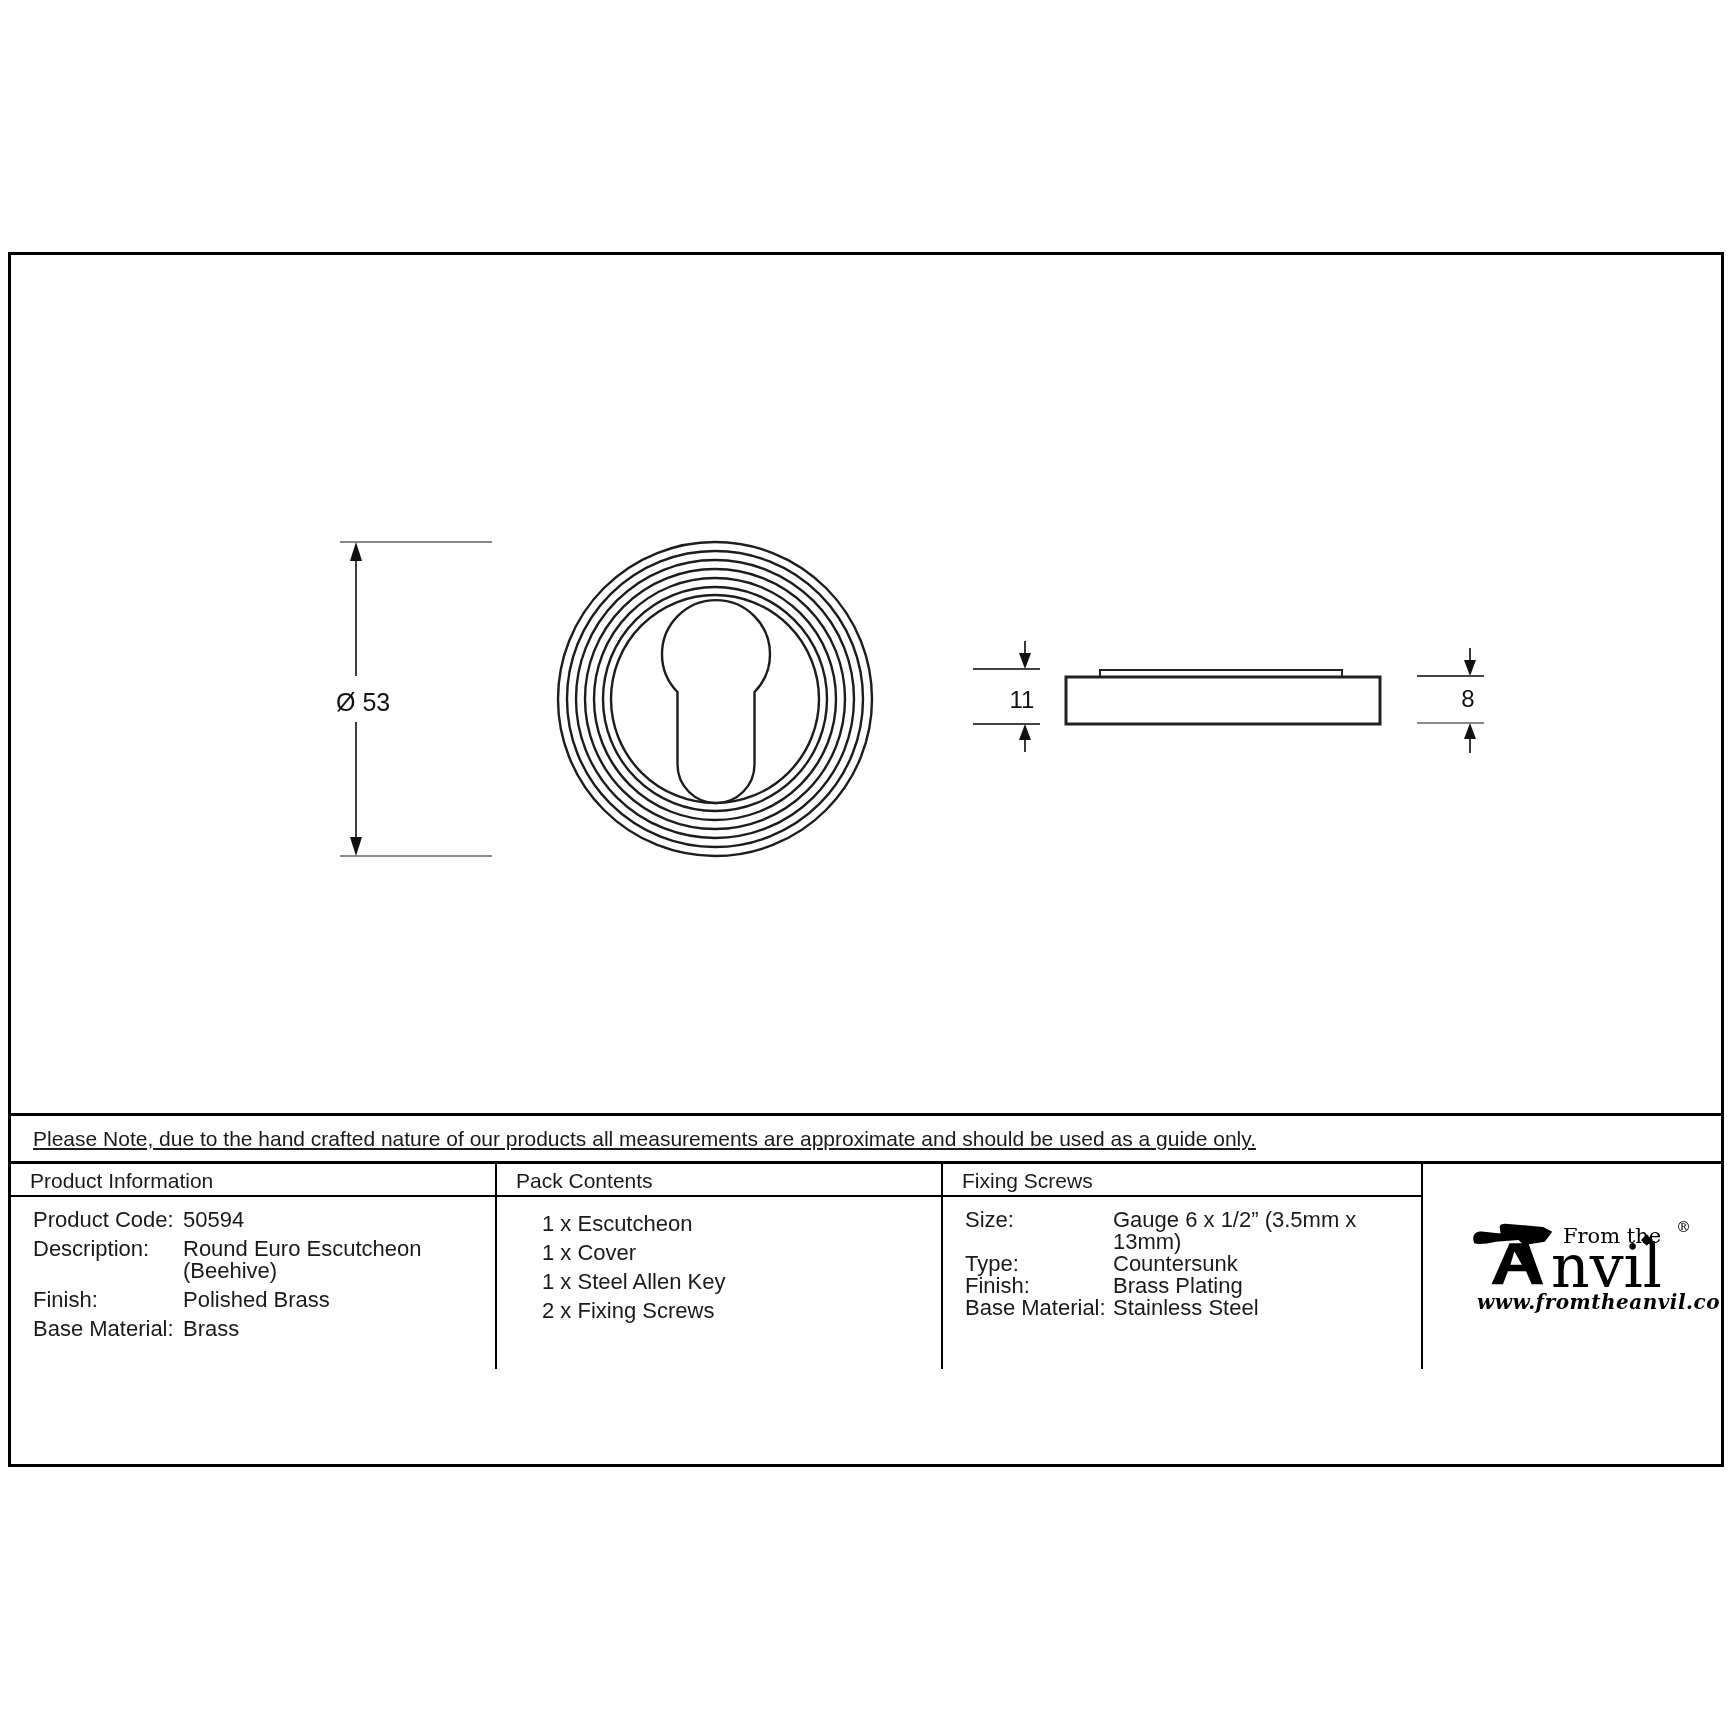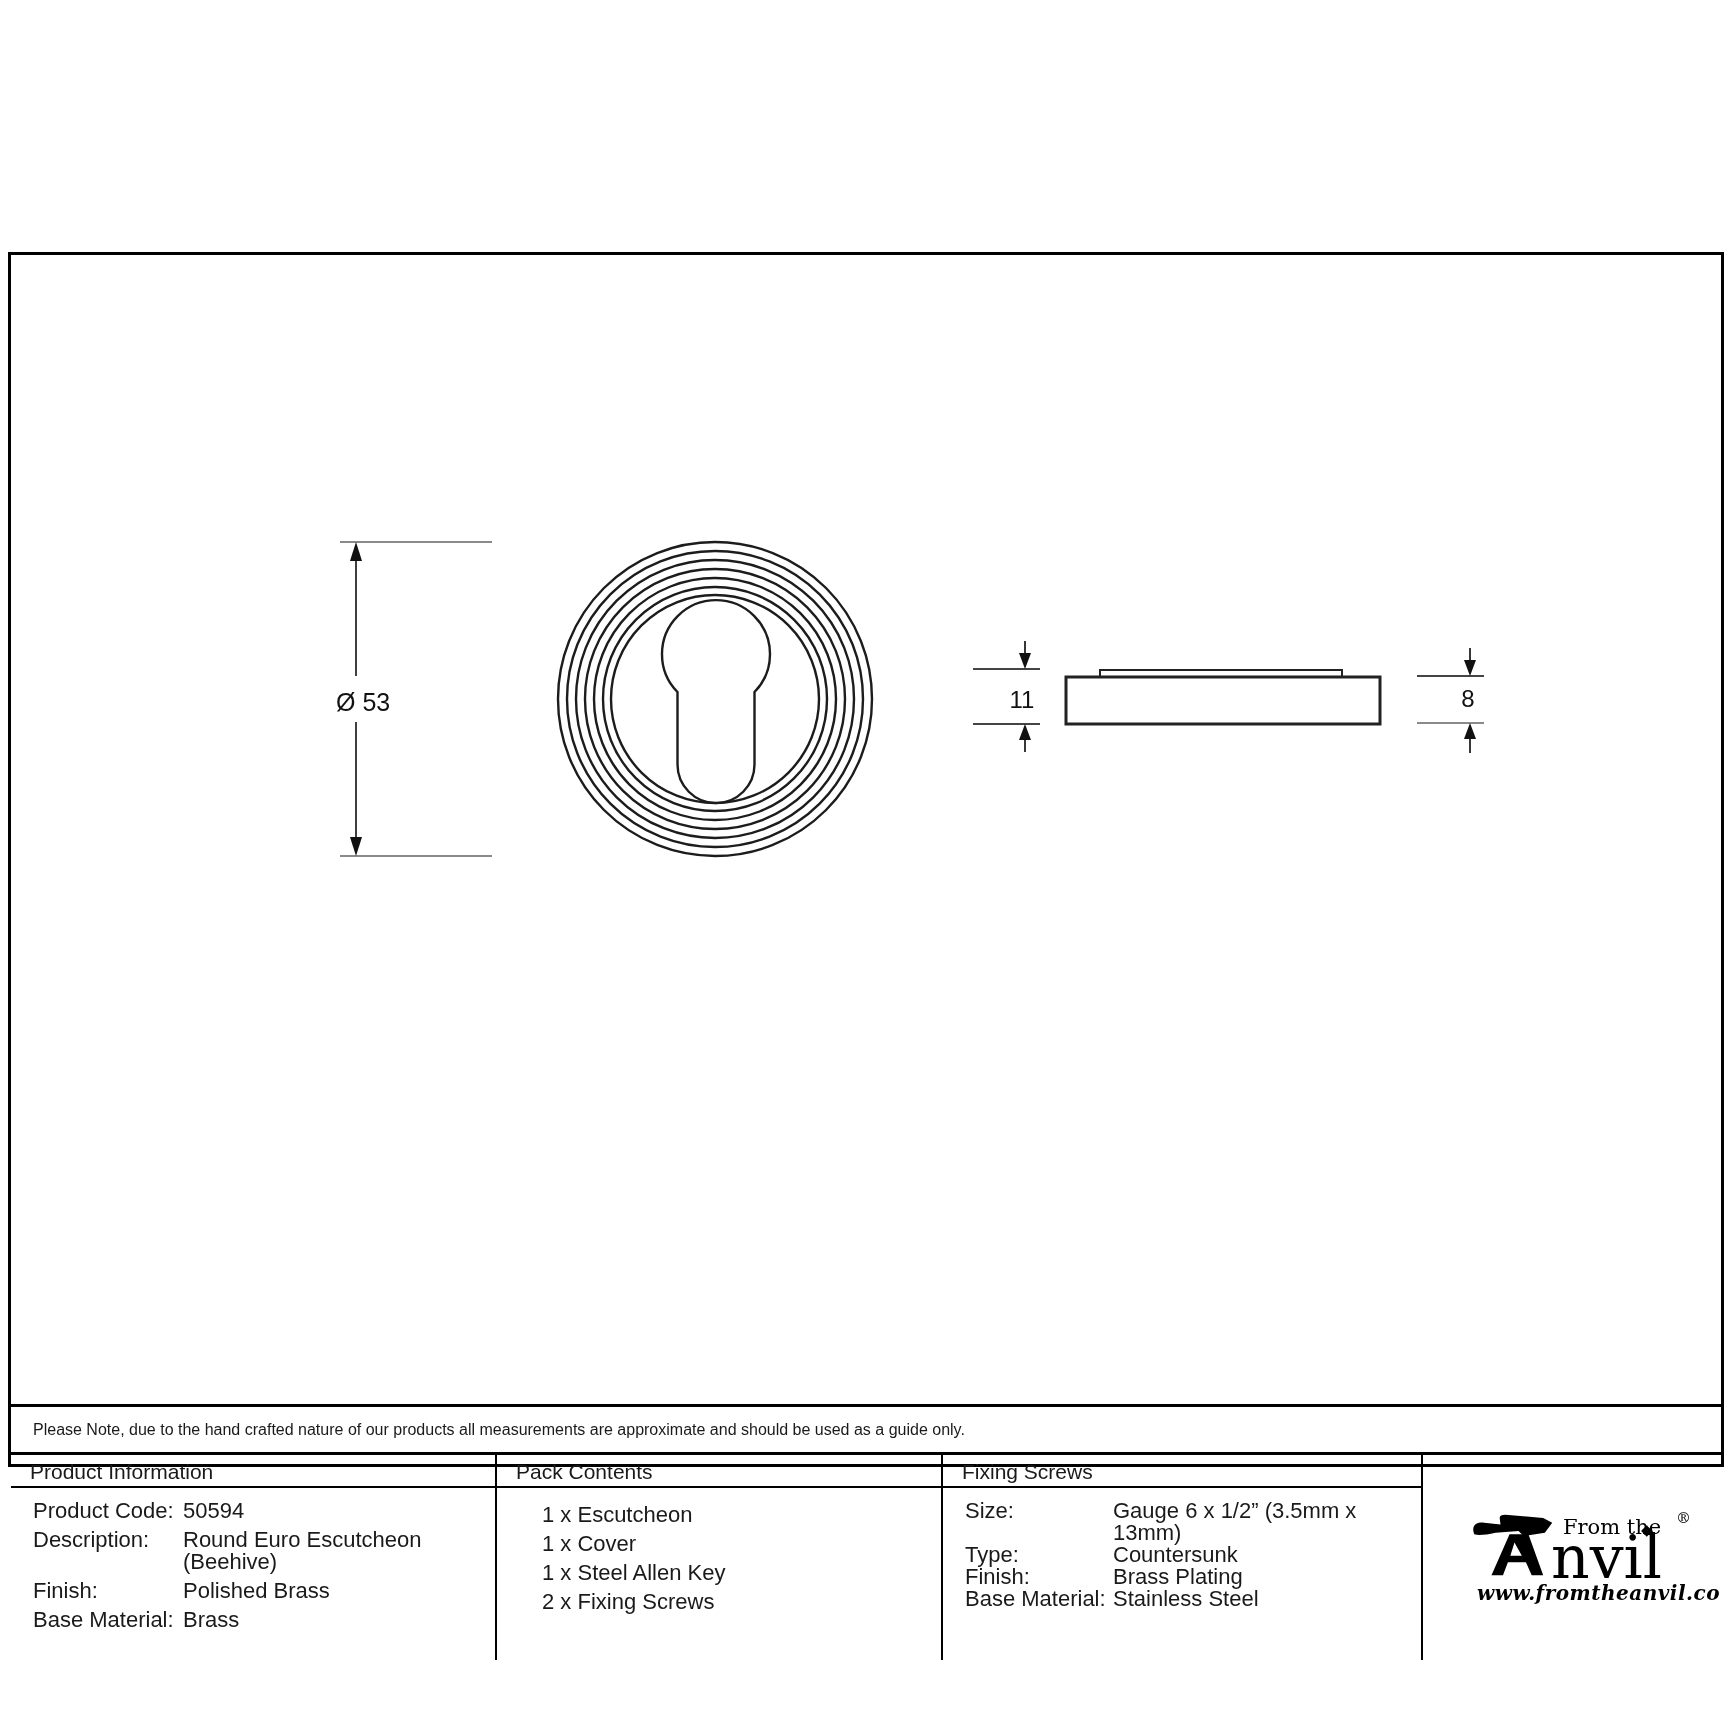--- a/index.html
+++ b/index.html
@@ -1,20 +1,20 @@
 <!DOCTYPE html>
 <html><head>
 <meta charset="utf-8">
 <style>
   html,body{margin:0;padding:0;background:#ffffff;}
   body{width:1730px;height:1730px;position:relative;font-family:"Liberation Sans",sans-serif;color:#1a1a1a;}
   .sheet{position:absolute;left:8px;top:252px;width:1710px;height:1209px;border:3px solid #000;background:#fff;}
-  .drawing-area{position:relative;width:1710px;height:1149px;}
+  .drawing-area{position:relative;width:1710px;height:858px;}
   .drawing-area svg{display:block;}
-  .note-row{height:45px;border-top:3px solid #000;border-bottom:3px solid #000;line-height:45px;padding-left:22px;font-size:16px;white-space:nowrap;overflow:hidden;}
+  .note-row{height:45px;border-top:3px solid #000;border-bottom:3px solid #000;line-height:45px;padding-left:22px;font-size:21px;white-space:nowrap;overflow:hidden;text-decoration:underline;}
   .info-table{display:grid;grid-template-columns:486px 446px 480px auto;grid-template-rows:33px auto;height:205px;}
   .hcell{border-right:2px solid #000;border-bottom:2px solid #000;font-size:21px;line-height:33px;padding-left:19px;white-space:nowrap;overflow:hidden;}
   .dcell{border-right:2px solid #000;padding:12px 0 12px 22px;font-size:22px;}
   .kv{display:grid;grid-template-columns:150px auto;row-gap:7px;line-height:22px;}
   .fs-kv{display:grid;grid-template-columns:148px auto;line-height:22px;}
   .list div{line-height:29px;margin-left:23px;}
   .logo-cell{grid-column:4;grid-row:1 / 3;position:relative;overflow:hidden;}
   .serif{font-family:"DejaVu Serif",serif;}
   .logo-fromthe{position:absolute;left:140px;top:60px;font-size:21px;color:#000;}
   .logo-nvil{position:absolute;left:128px;top:72px;font-size:60px;line-height:1.0;color:#000000;}

